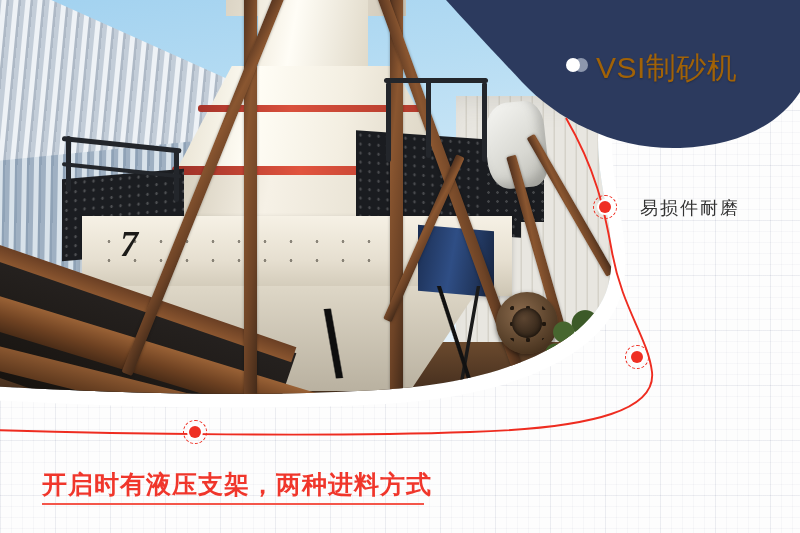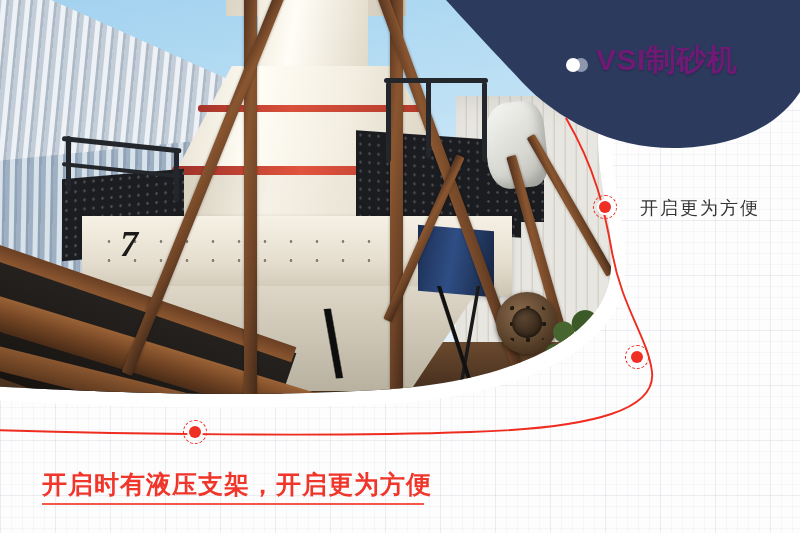--- a/index.html
+++ b/index.html
@@ -242,22 +242,22 @@
   }
 
   
   .navy{
     position:absolute; left:418px; top:0; width:382px; height:150px;
     background:#2c3a5e;
     -webkit-clip-path:path("M28,0 L382,0 L382,92 C360,126 318,146 262,148 C196,150 140,120 104,82 C72,48 46,20 28,0 Z");
     clip-path:path("M28,0 L382,0 L382,92 C360,126 318,146 262,148 C196,150 140,120 104,82 C72,48 46,20 28,0 Z");
   }
   .navy-title{
-    position:absolute; left:596px; top:40px;
-    color:#701a75; font-size:30px; font-weight:700; letter-spacing:.5px;
+    position:absolute; left:596px; top:48px;
+    color:#a16207; font-size:30px; font-weight:400; letter-spacing:.5px;
     white-space:nowrap;
     text-shadow:0 1px 2px rgba(0,0,0,.25);
   }
   .bullet-wrap{ position:absolute; left:566px; top:58px; width:30px; height:14px; }
   .bullet-a{ position:absolute; left:0; top:0; width:14px; height:14px; border-radius:50%; background:#ffffff; }
   .bullet-b{ position:absolute; left:8px; top:0; width:14px; height:14px; border-radius:50%; background:#8d97ad; }
 
   
   .curve{ position:absolute; inset:0; pointer-events:none; }
 
@@ -380,18 +380,18 @@
   </div>
   <div class="dot" style="left:625px;top:345px;">
     <span class="ring"></span>
     <span class="core"></span>
   </div>
   <div class="dot" style="left:183px;top:420px;">
     <span class="ring"></span>
     <span class="core"></span>
   </div>
 
-  <div class="feat" id="feat-1">开启更为方便</div>
-
-  <div class="caption">开启时有液压支架，开启更为方便</div>
+  <div class="feat" id="feat-1">易损件耐磨</div>
+
+  <div class="caption">开启时有液压支架，两种进料方式</div>
   <div class="caption-rule"></div>
 
 </div>
 
 </body></html>

